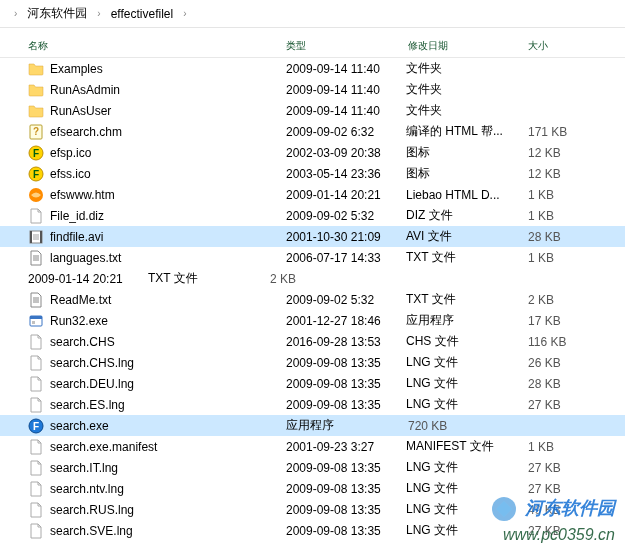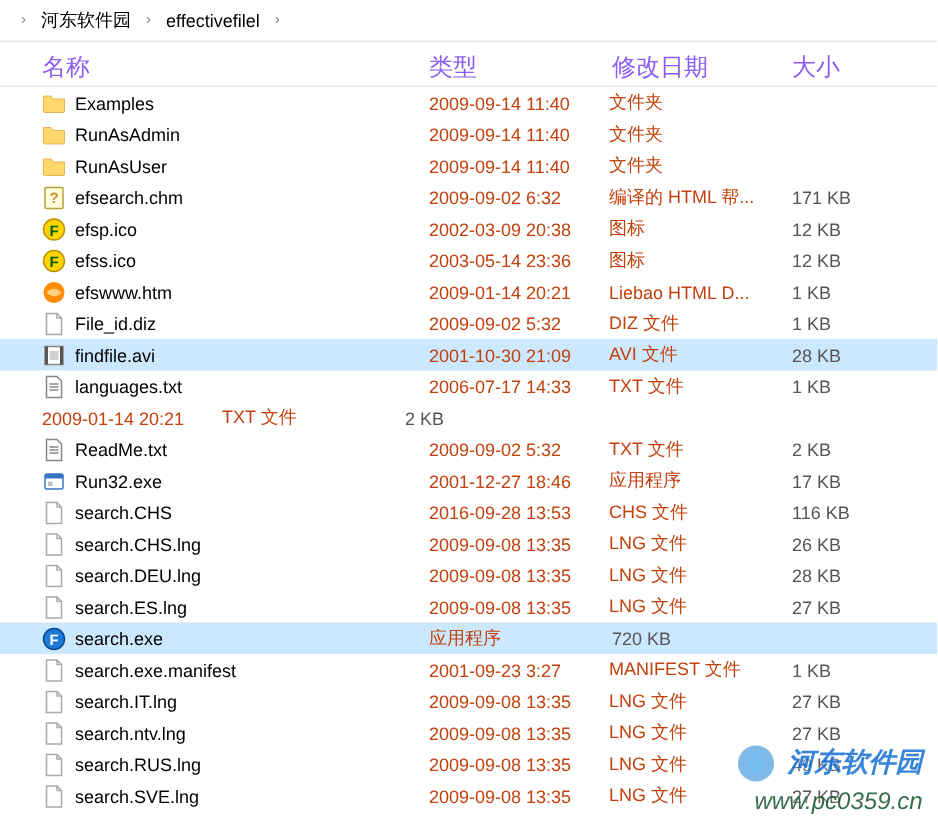--- a/index.html
+++ b/index.html
@@ -32,22 +32,22 @@
 }
 .header-row {
   display: flex;
   height: 30px;
   align-items: center;
   border-bottom: 1px solid #e8e8e8;
   padding-top: 6px;
   padding-left: 20px;
 }
 .header-cell {
-  color: #8b5cf6;
-  font-size: 16px;
+  color: #14532d;
+  font-size: 10px;
   padding: 0 8px;
 }
 .col-name { width: 258px; }
 .col-date { width: 120px; }
 .col-type { width: 122px; }
 .col-size { width: 80px; text-align: left; }
 .file-list {
   overflow-y: auto;
 }
 .file-row {
@@ -62,21 +62,21 @@
 }
 .file-row .col-name {
   display: flex;
   align-items: center;
   gap: 6px;
   overflow: hidden;
   white-space: nowrap;
 }
 .file-row .col-date,
 .file-row .col-type {
-  color: #c2410c;
+  color: #000000;
   overflow: hidden;
   white-space: nowrap;
   text-overflow: ellipsis;
 }
 .file-row .col-size {
   color: #555;
   padding-right: 12px;
 }
 .icon {
   width: 16px;

